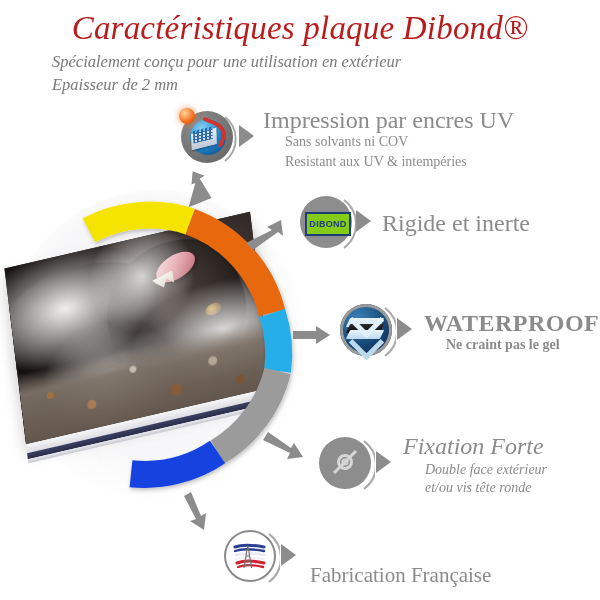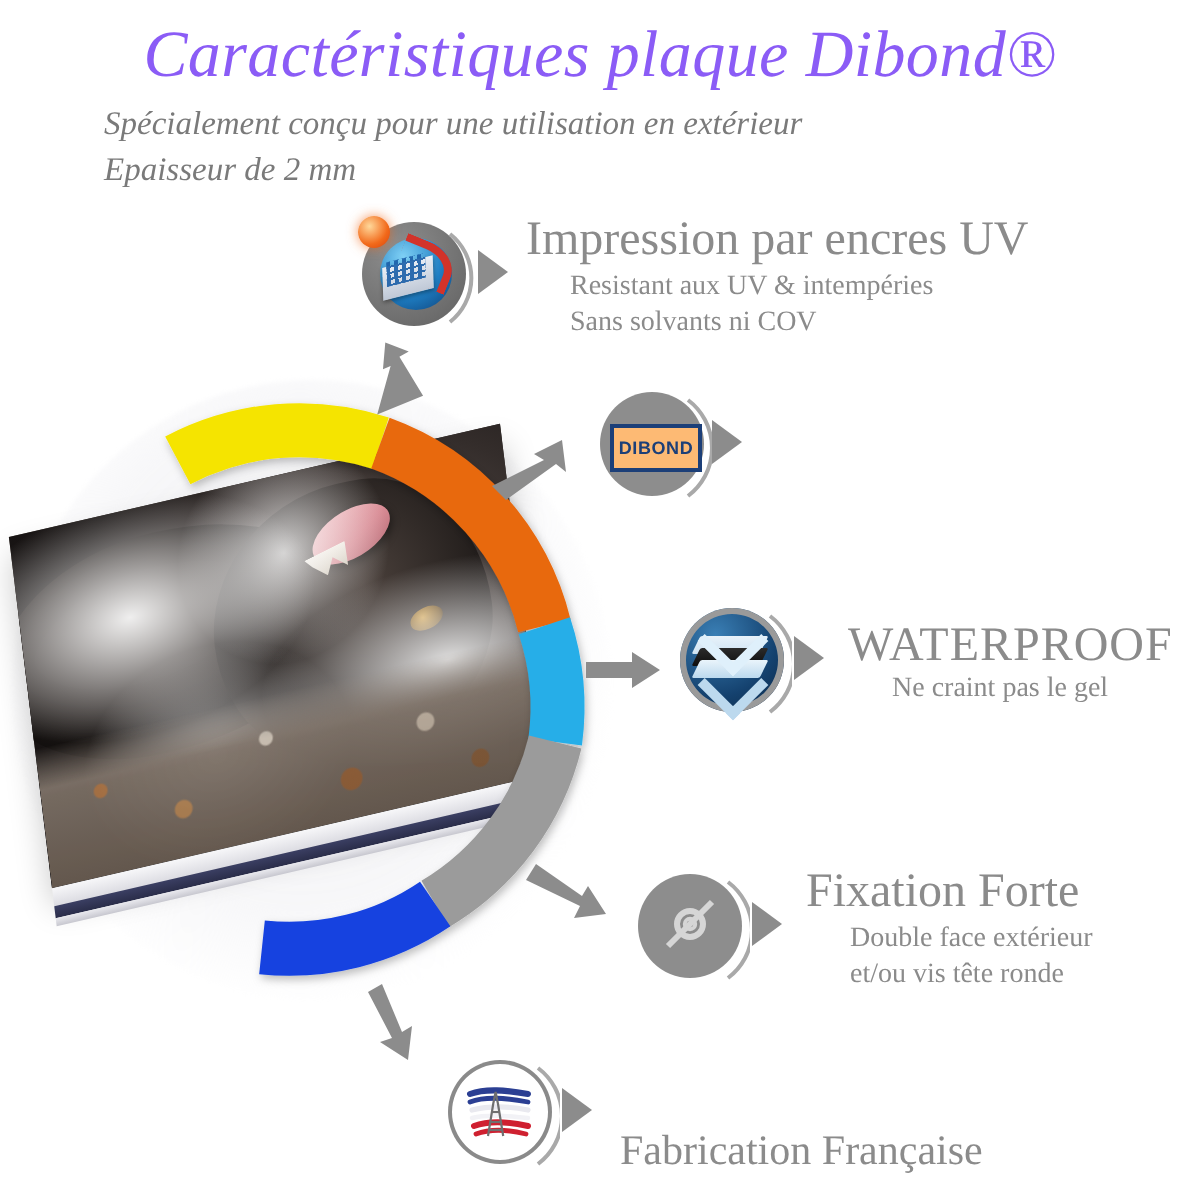--- a/index.html
+++ b/index.html
@@ -7,21 +7,21 @@
     width:600px;height:600px;overflow:hidden;
     background:#ffffff;
     font-family:"Liberation Serif", serif;
     position:relative;
   }
   .stage{position:relative;width:600px;height:600px;}
 
   
   .header{position:absolute;left:0;top:0;width:600px;}
   .title{
-    font-style:italic;font-size:33px;color:#8b5cf6;
+    font-style:italic;font-size:33px;color:#b91c1c;
     text-align:center;letter-spacing:.2px;
     margin:10px 0 0 0;white-space:nowrap;
     font-family:"Liberation Serif", serif;
   }
   .sub{
     font-style:italic;font-size:16.5px;color:#7a7a7a;
     margin:4px 0 0 52px;line-height:1.32;
     font-family:"Liberation Serif", serif;
   }
 
@@ -165,21 +165,21 @@
       repeating-linear-gradient(0deg,#1b5fa8 0 1px,transparent 1px 3px);
     opacity:.9;
   }
   .swoosh{
     position:absolute;left:18px;top:10px;width:24px;height:18px;
     border-top:4px solid #d2332a;border-right:4px solid #d2332a;
     border-radius:0 60% 0 0;transform:rotate(22deg);
   }
   .dibond-box{
     position:absolute;left:5px;top:16px;width:42px;height:20px;
-    background:#fdba74;border:2px solid #1c3f78;
+    background:#84cc16;border:2px solid #1c3f78;
     display:flex;align-items:center;justify-content:center;
   }
   .dibond-txt{
     font-family:"Liberation Sans", sans-serif;
     font-weight:bold;font-size:9px;color:#1c3f78;letter-spacing:.3px;
   }
   .layers{position:absolute;left:8px;top:12px;width:36px;height:30px;}
   .lay{position:absolute;left:0;width:34px;height:9px;
        transform:skewX(-26deg);border-radius:1px;}
   .lay.l1{top:14px;background:linear-gradient(#eaf4fb,#bcd9ee);}
@@ -272,41 +272,42 @@
       <div class="inkdots"></div>
       <div class="swoosh"></div>
       <div class="sun"></div>
       <svg class="halo" viewBox="0 0 56 56">
         <path d="M44 6 A28 28 0 0 1 44 50" fill="none" stroke="#a9a9a9" stroke-width="2"></path>
       </svg>
       <div class="arrow-tri" style="left:58px;top:14px;"></div>
     </div>
     <div class="ftext" style="margin-left:26px;">
       <div class="fhead">Impression par encres UV</div>
+      <div class="fsub" style="margin-top:0;">Sans solvants ni COV</div>
       <div class="fsub">Resistant aux UV &amp; intempéries</div>
-      <div class="fsub" style="margin-top:0;">Sans solvants ni COV</div>
     </div>
   </div>
 
   <div class="feat" style="left:300px;top:196px;">
     <div class="badge">
       <div class="circ grayflat"></div>
       <div class="dibond-box">
         <span class="dibond-txt">DIBOND</span>
       </div>
       <svg class="halo" viewBox="0 0 56 56">
         <path d="M44 4 A30 30 0 0 1 44 52" fill="none" stroke="#a9a9a9" stroke-width="2"></path>
       </svg>
       <div class="arrow-tri" style="left:56px;top:14px;"></div>
     </div>
     <div class="ftext" style="margin-left:26px;">
-    </div>
-  </div>
-
-  <div class="feat" style="left:340px;top:304px;">
+      <div class="fhead">Rigide et inerte</div>
+    </div>
+  </div>
+
+  <div class="feat" style="left:340px;top:304px;font-weight:bold;">
     <div class="badge">
       <div class="circ navy"></div>
       <div class="layers">
         <div class="lay l3"></div>
         <div class="lay l2"></div>
         <div class="lay l1"></div>
       </div>
       <div class="chev"></div>
       <div class="chev low"></div>
       <svg class="halo" viewBox="0 0 56 56">
@@ -326,21 +327,21 @@
       <svg class="bolt" viewBox="0 0 26 26">
         <line x1="2" y1="24" x2="24" y2="2" stroke="#d6d6d6" stroke-width="3"></line>
         <circle cx="13" cy="13" r="6.5" fill="none" stroke="#d6d6d6" stroke-width="3"></circle>
         <circle cx="13" cy="13" r="2.6" fill="none" stroke="#d6d6d6" stroke-width="2"></circle>
       </svg>
       <svg class="halo" viewBox="0 0 56 56">
         <path d="M45 4 A30 30 0 0 1 45 52" fill="none" stroke="#a9a9a9" stroke-width="2"></path>
       </svg>
       <div class="arrow-tri" style="left:57px;top:14px;"></div>
     </div>
-    <div class="ftext" style="margin-left:28px;">
+    <div class="ftext" style="margin-left:28px;font-style:italic;">
       <div class="fhead">Fixation Forte</div>
       <div class="fsub">Double face extérieur</div>
       <div class="fsub" style="margin-top:0;">et/ou vis tête ronde</div>
     </div>
   </div>
 
   <div class="feat" style="left:224px;top:530px;align-items:flex-end;">
     <div class="badge">
       <div class="circ outline"></div>
       <svg class="flagart" viewBox="0 0 38 32">

